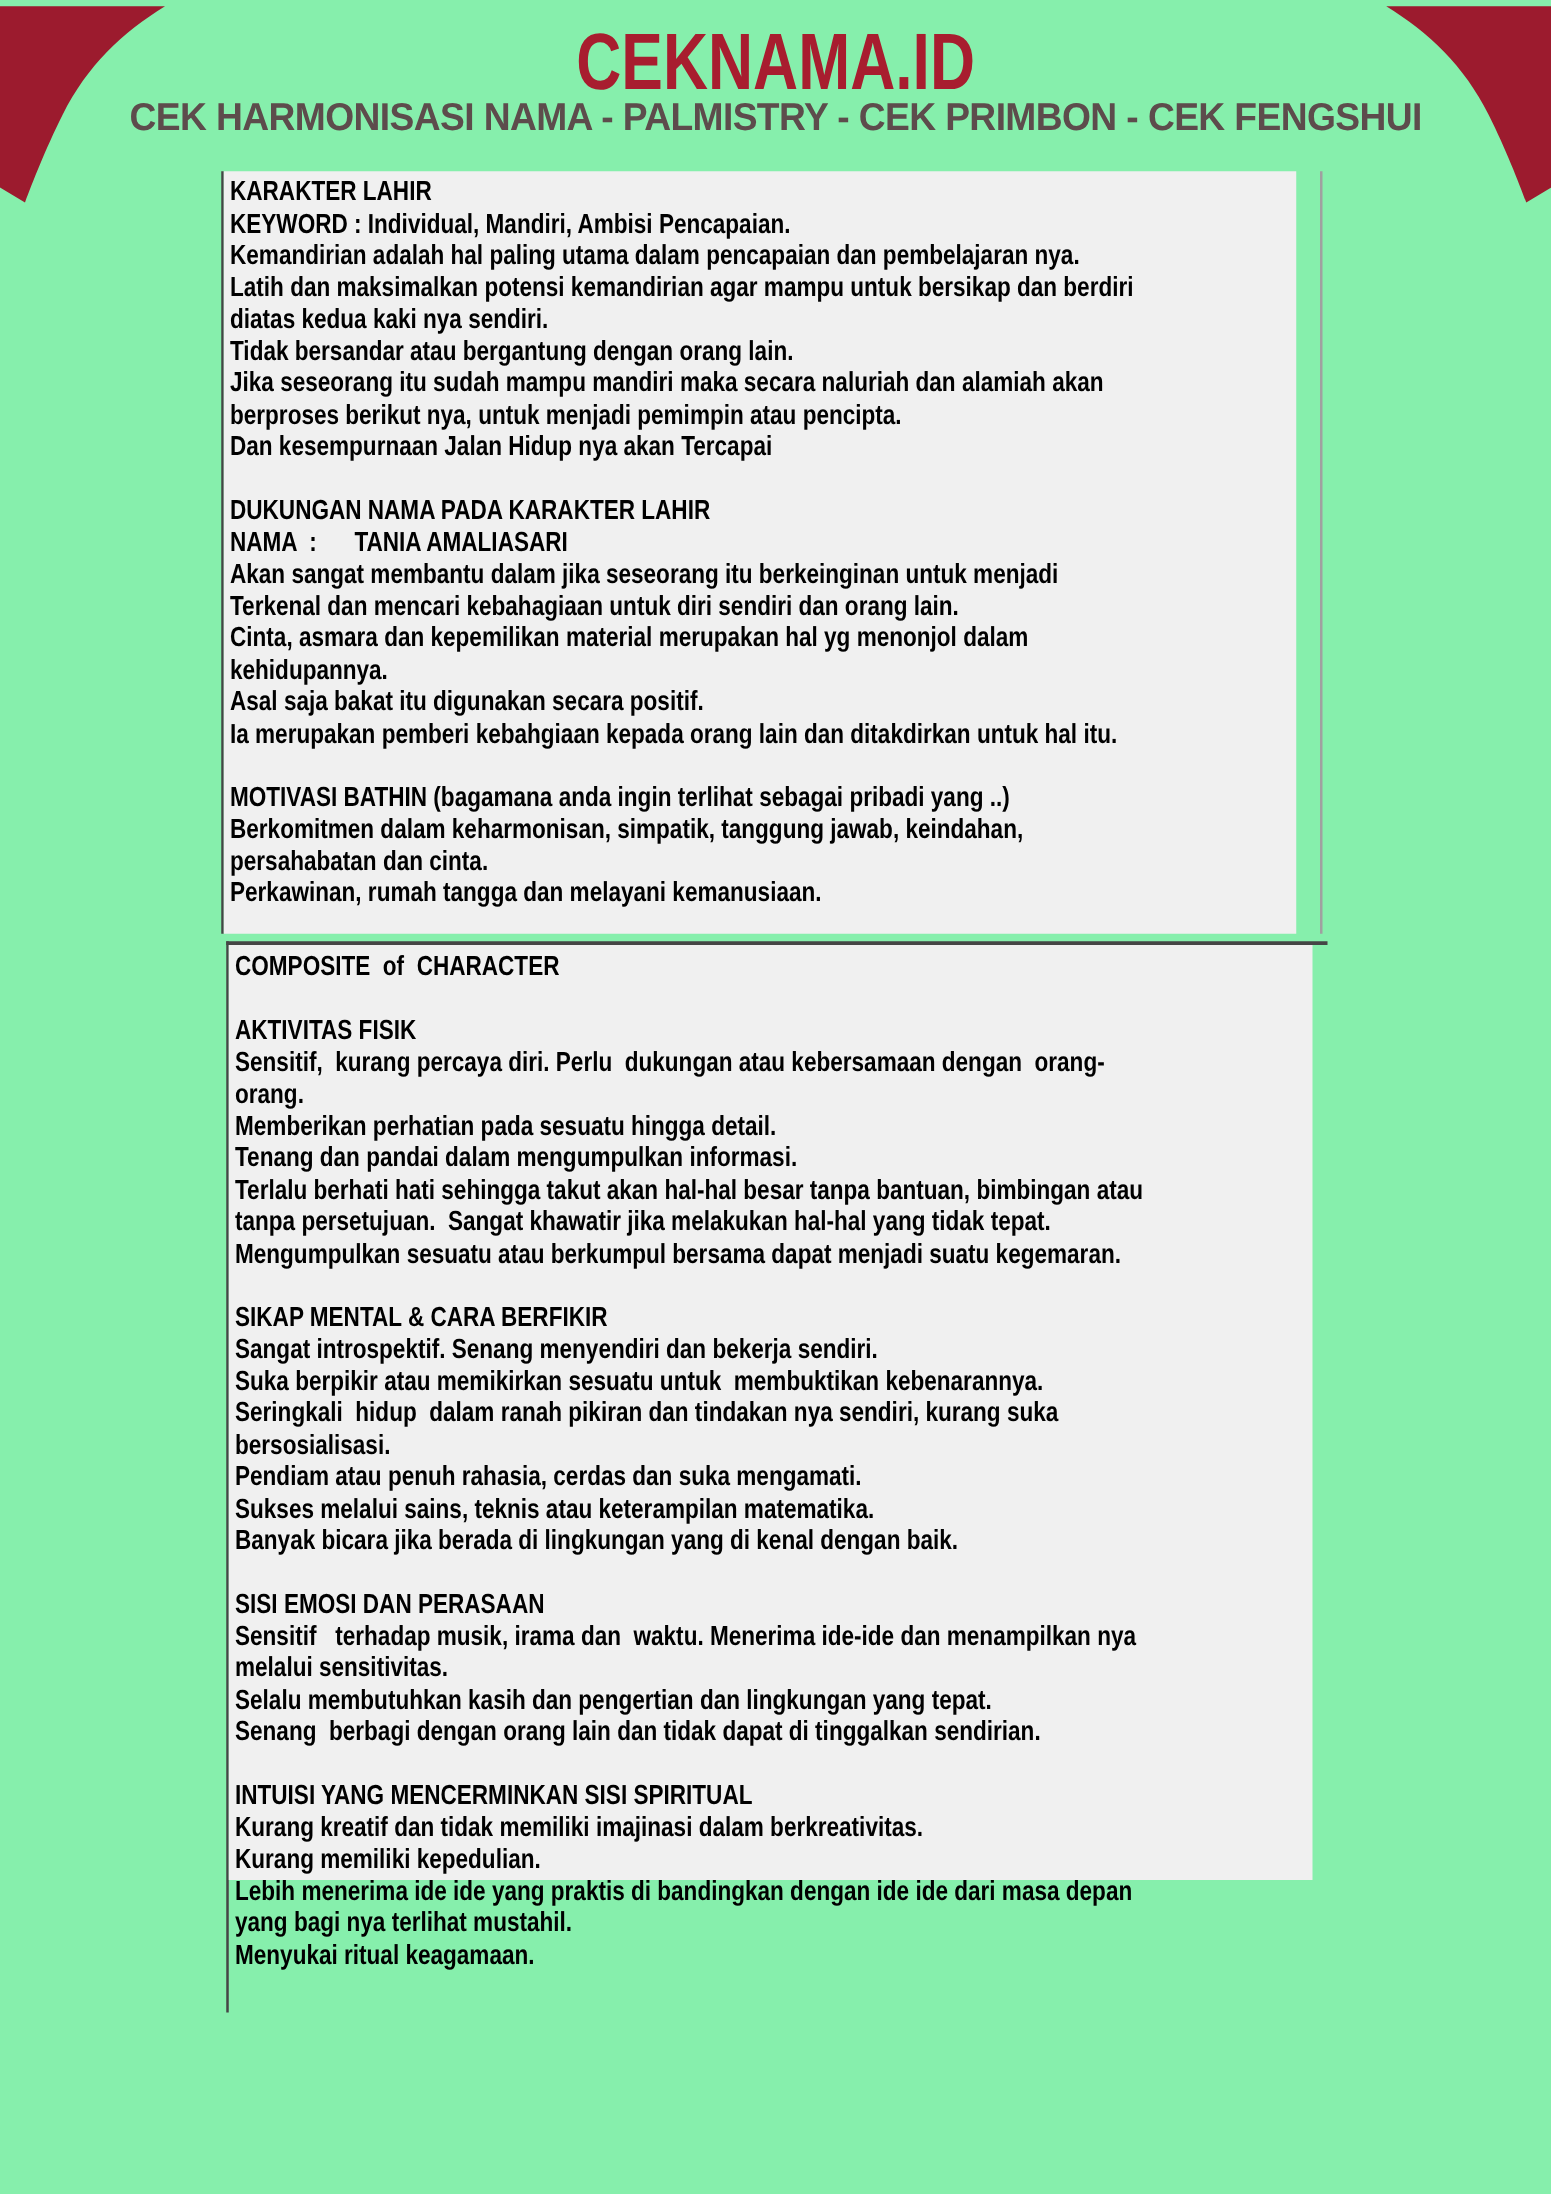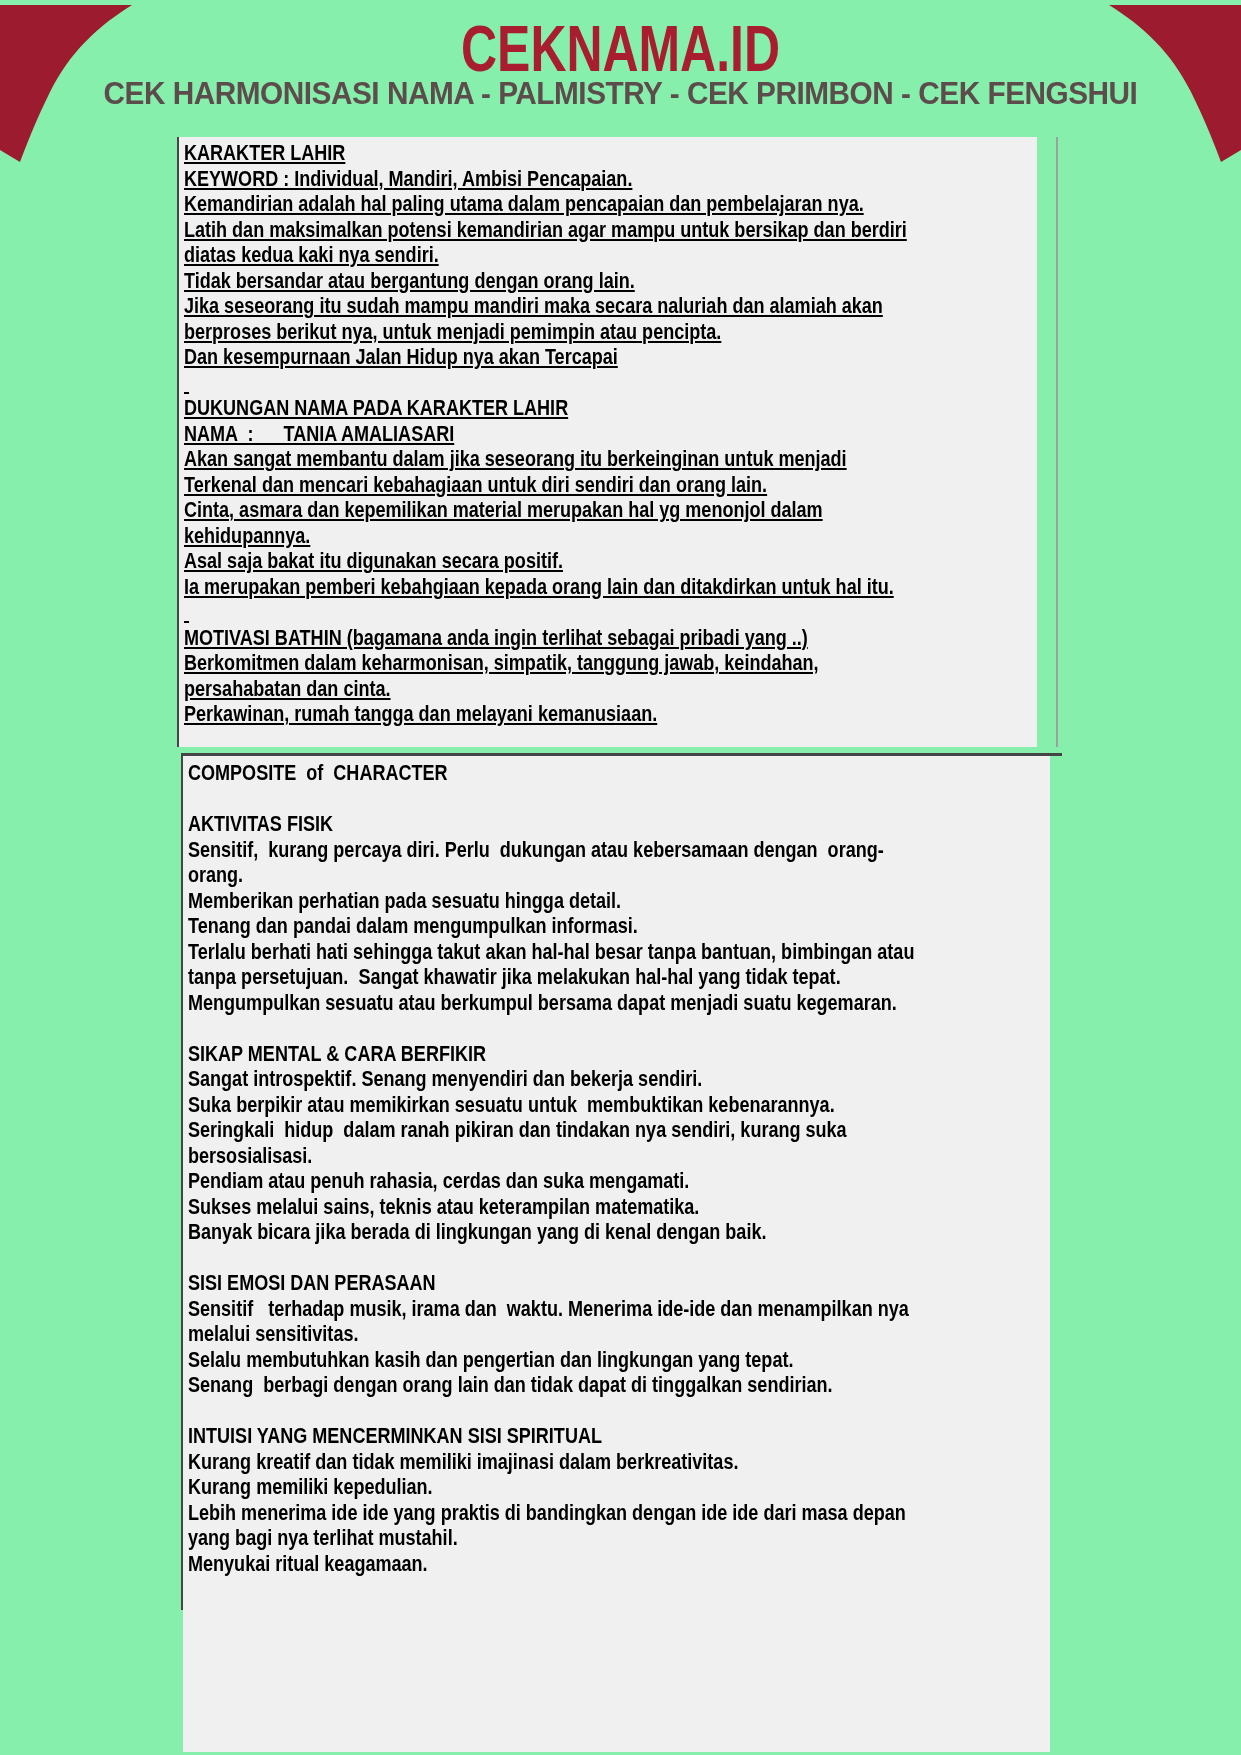--- a/index.html
+++ b/index.html
@@ -50,29 +50,28 @@
   .panel-1{
     left:177px;top:137px;width:881px;height:610px;
     border-left:2px solid var(--border-dark);
     border-right:2px solid var(--border-light);
   }
   .panel-1 .panel-body{
     height:100%;
     margin-right:19px;
     background:var(--panel-gray);
     padding:3px 4px 0 5px;
-    text-decoration:underline;
   }
   .panel-2{
     left:181px;top:753px;width:881px;height:857px;
     border-left:2px solid var(--border-dark);
     border-top:3px solid var(--border-dark);
   }
   .panel-2 .panel-body{
-    height:996px;
+    height:748px;
     margin-right:12px;
     background:var(--panel-gray);
     padding:4px 4px 0 5px;
   }
   .line{
     height:25.5px;
     line-height:25.5px;
     font-size:22px;
     font-weight:bold;
     color:#000000;

